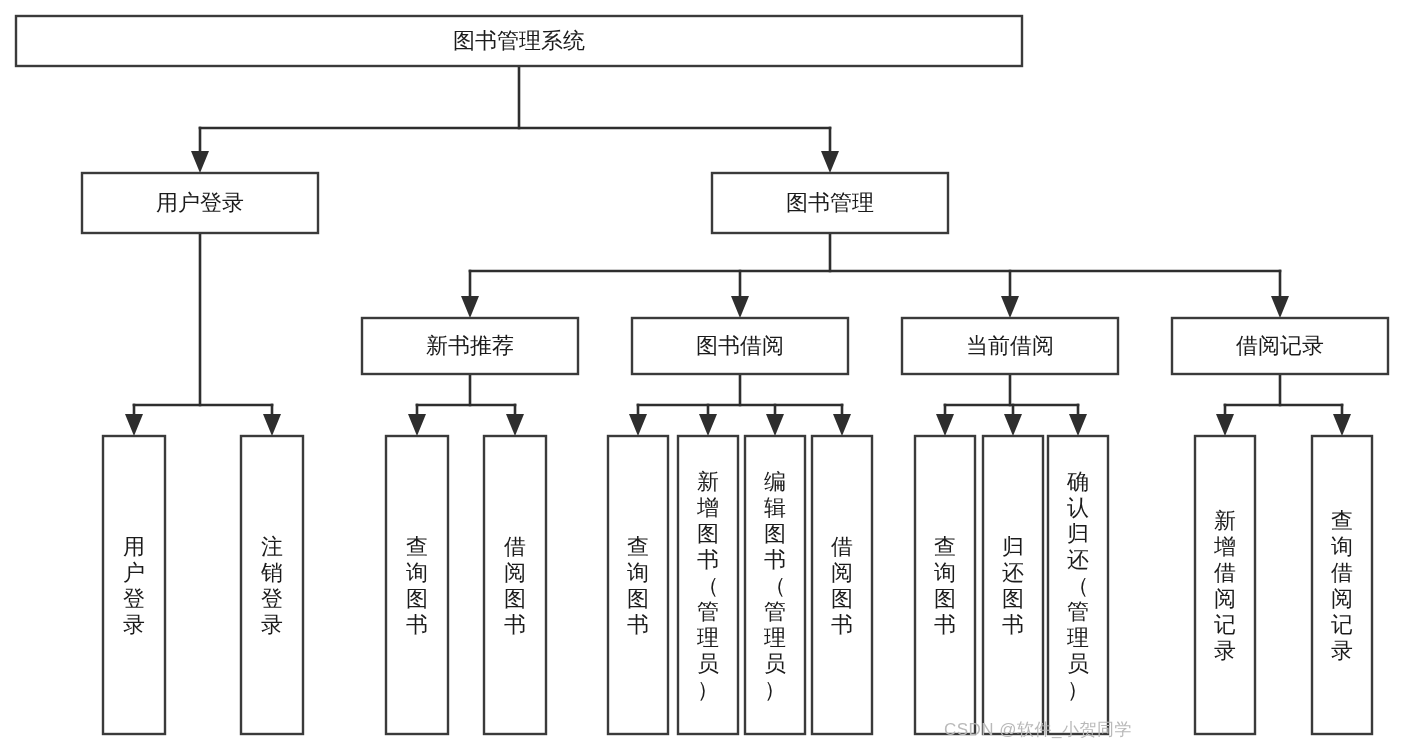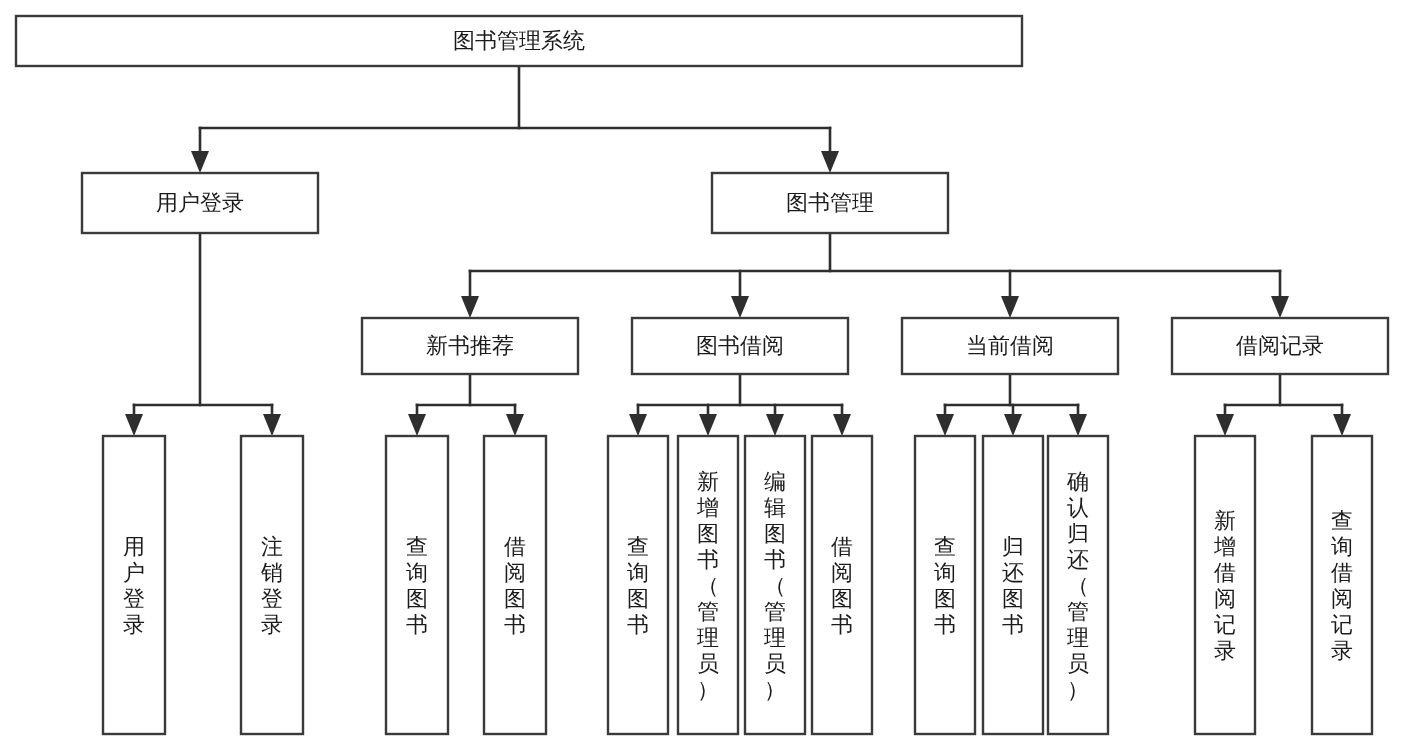--- a/index.html
+++ b/index.html
@@ -205,13 +205,14 @@
         <g>
           <rect x="1195" y="436" width="60" height="298" class="node-rect"></rect>
           <text x="1225" y="528" class="node-label-v"><tspan x="1225" dy="0">新</tspan><tspan x="1225" dy="26">增</tspan><tspan x="1225" dy="26">借</tspan><tspan x="1225" dy="26">阅</tspan><tspan x="1225" dy="26">记</tspan><tspan x="1225" dy="26">录</tspan></text>
         </g>
         <g>
           <rect x="1312" y="436" width="60" height="298" class="node-rect"></rect>
           <text x="1342" y="528" class="node-label-v"><tspan x="1342" dy="0">查</tspan><tspan x="1342" dy="26">询</tspan><tspan x="1342" dy="26">借</tspan><tspan x="1342" dy="26">阅</tspan><tspan x="1342" dy="26">记</tspan><tspan x="1342" dy="26">录</tspan></text>
         </g>
       </g>
   </svg>
+  <div class="watermark-text">CSDN @软件_小贺同学</div>
 </div>
 
 </body></html>

